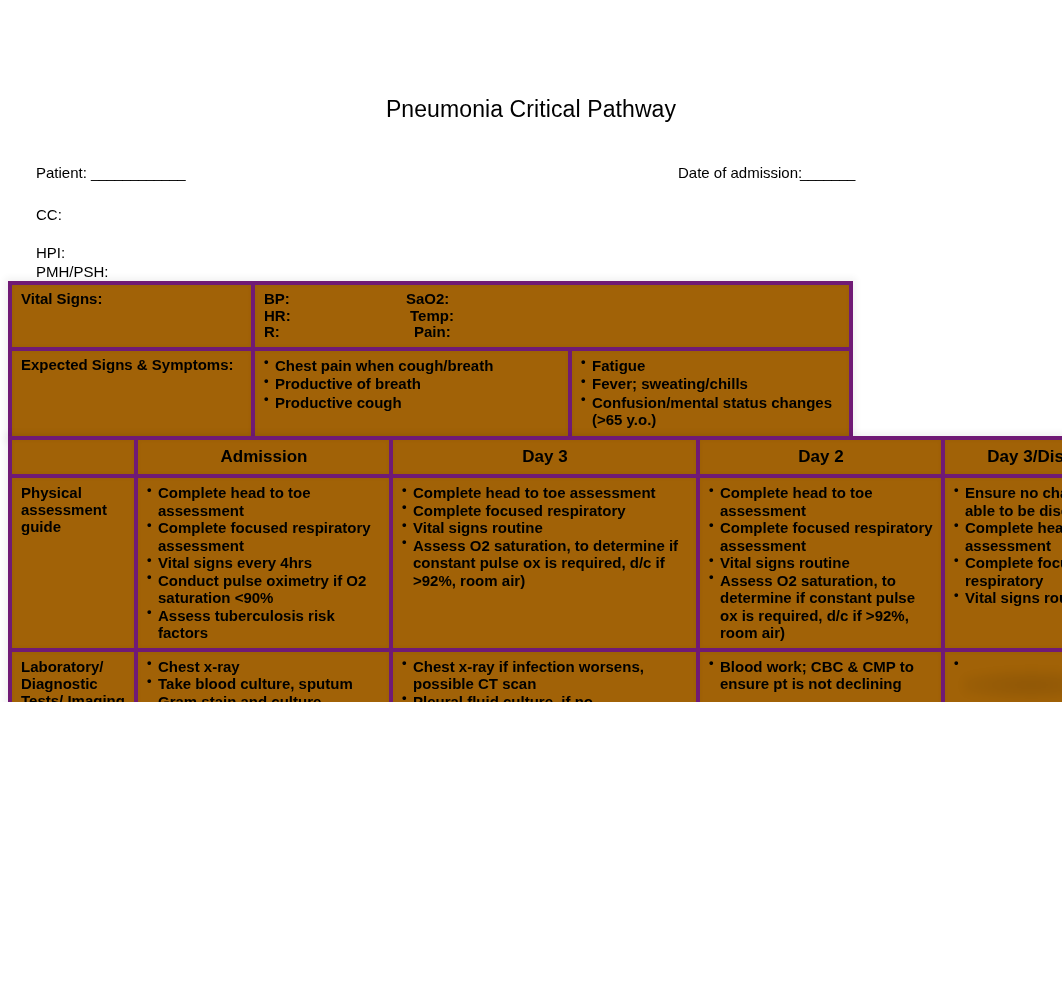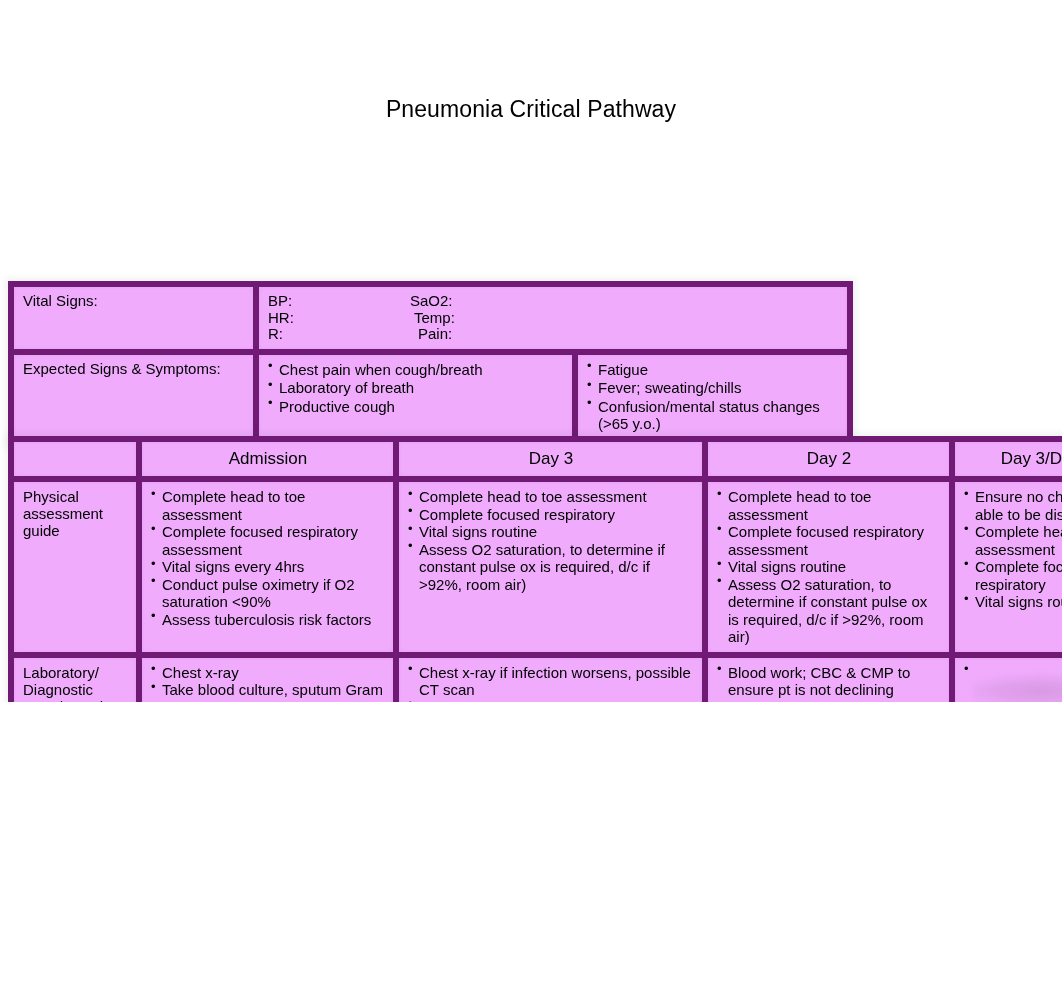--- a/index.html
+++ b/index.html
@@ -61,26 +61,26 @@
 
   
   .soft-table {
     position: absolute;
     border-collapse: collapse;
     font-size: 15px;
     background: #ffffff;
     box-shadow: 0 0 7px 3px rgba(0,0,0,0.055);
   }
   .soft-table td, .soft-table th {
-    border: 6px solid #701a75;
+    border: 4px solid #701a75;
     box-shadow: inset 0 0 4px 0 rgba(0,0,0,0.05);
     vertical-align: top;
     padding: 6px 8px 6px 9px;
-    font-weight: normal;
-    background: #f0abfc;
+    font-weight: bold;
+    background: #a16207;
   }
 
   
   #vitals-table {
     left: 8px;
     top: 281px;
     width: 845px;
   }
   #vitals-table td { line-height: 16.5px; }
   .vs-label-col { width: 222px; }
@@ -170,20 +170,31 @@
     background: #ffffff;
   }
 </style>
 </head>
 <body>
 
 <div class="page">
 
   <div class="doc-title">Pneumonia Critical Pathway</div>
 
+  <div class="hdr">
+    <div class="hdr-row1">
+      <span class="patient-label">Patient:</span>
+      <span class="patient-rule">____________</span>
+      <span class="admit-label">Date of admission:</span>
+      <span class="admit-rule">_______</span>
+    </div>
+    <span class="hdr-cc">CC:</span>
+    <span class="hdr-hpi">HPI:</span>
+    <span class="hdr-pmh">PMH/PSH:</span>
+  </div>
 
   <table class="soft-table" id="vitals-table">
     <tbody>
       <tr>
         <td class="vs-label-col">
           <span>Vital Signs:</span>
         </td>
         <td colspan="2">
           <div class="vs-line">
             <span class="vs-k1">BP:</span>
@@ -199,21 +210,21 @@
           </div>
         </td>
       </tr>
       <tr>
         <td class="vs-label-col">
           <span>Expected Signs &amp; Symptoms:</span>
         </td>
         <td class="vs-mid-col">
           <ul class="b loose">
             <li><span>Chest pain when cough/breath</span></li>
-            <li><span>Laboratory of breath</span></li>
+            <li><span>Productive of breath</span></li>
             <li><span>Productive cough</span></li>
           </ul>
         </td>
         <td>
           <ul class="b loose">
             <li><span>Fatigue</span></li>
             <li><span>Fever; sweating/chills</span></li>
             <li><span>Confusion/mental status changes (&gt;65 y.o.)</span></li>
           </ul>
         </td>

